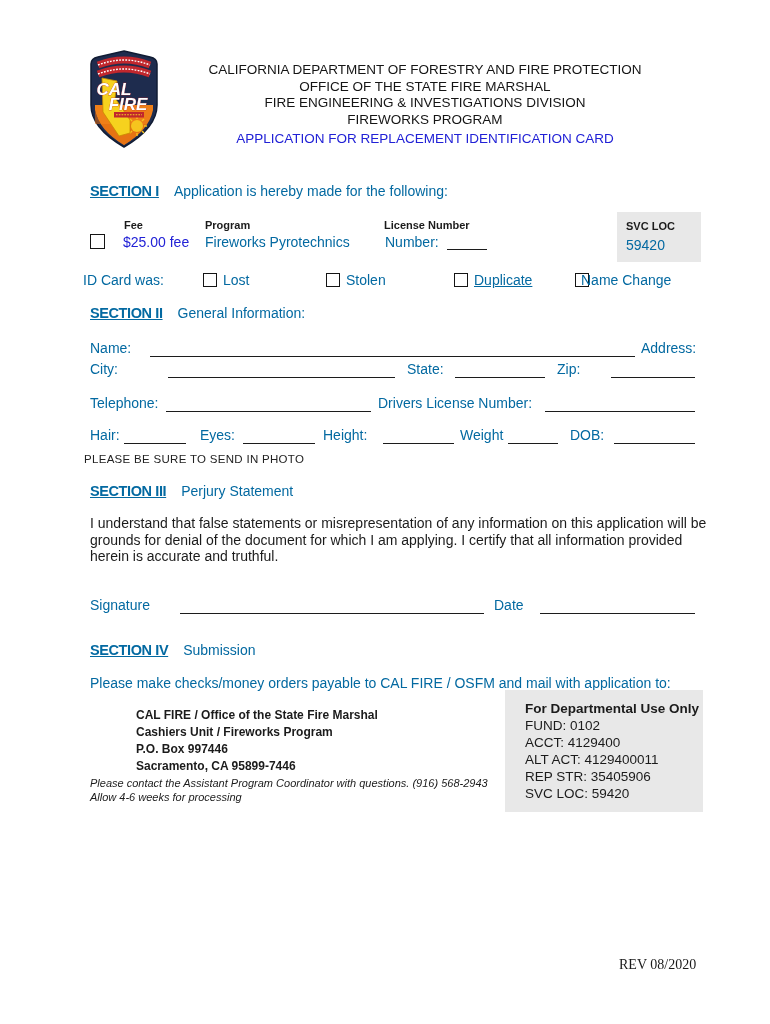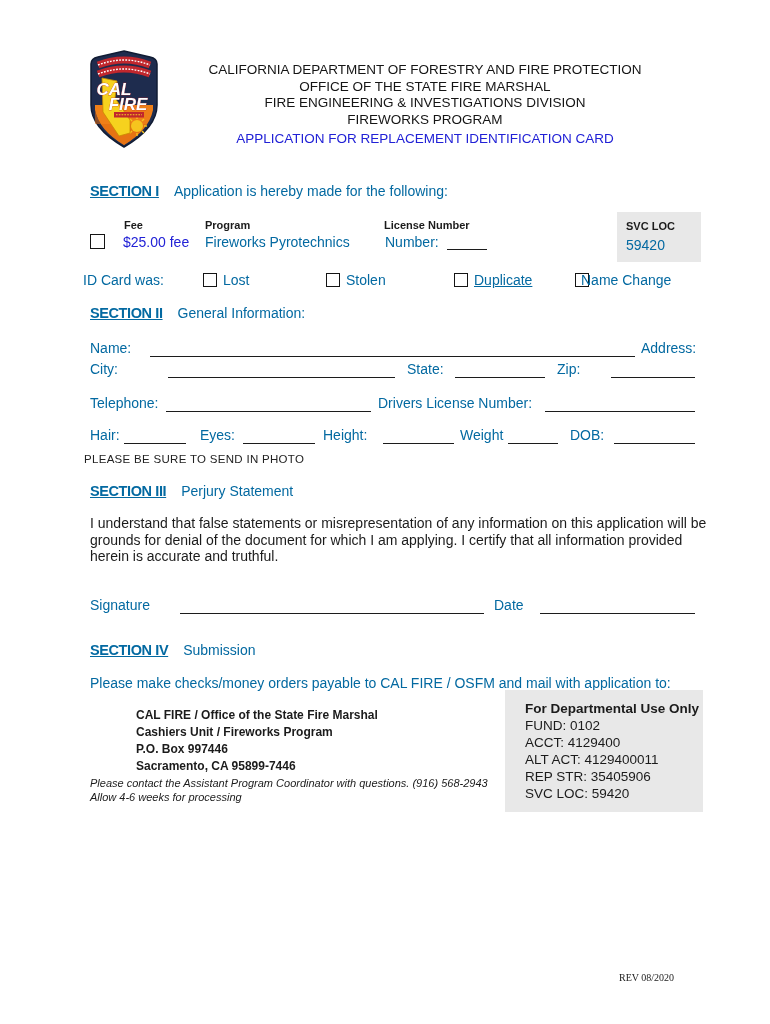--- a/index.html
+++ b/index.html
@@ -154,15 +154,15 @@
 
   <div class="abs graybox" style="left:505px;top:690px;width:198px;height:122px;box-sizing:border-box;padding:10px 0 0 20px;">
     <div class="dept bold">For Departmental Use Only</div>
     <div class="dept">FUND: 0102</div>
     <div class="dept">ACCT: 4129400</div>
     <div class="dept">ALT ACT: 4129400011</div>
     <div class="dept">REP STR: 35405906</div>
     <div class="dept">SVC LOC: 59420</div>
   </div>
 
-  <div class="abs serif" style="left:619px;top:957px;font-size:10px;margin-top:15px;">REV 08/2020</div>
+  <div class="abs serif" style="left:619px;top:957px;font-size:14px;">REV 08/2020</div>
 
 </div>
 
 </body></html>

